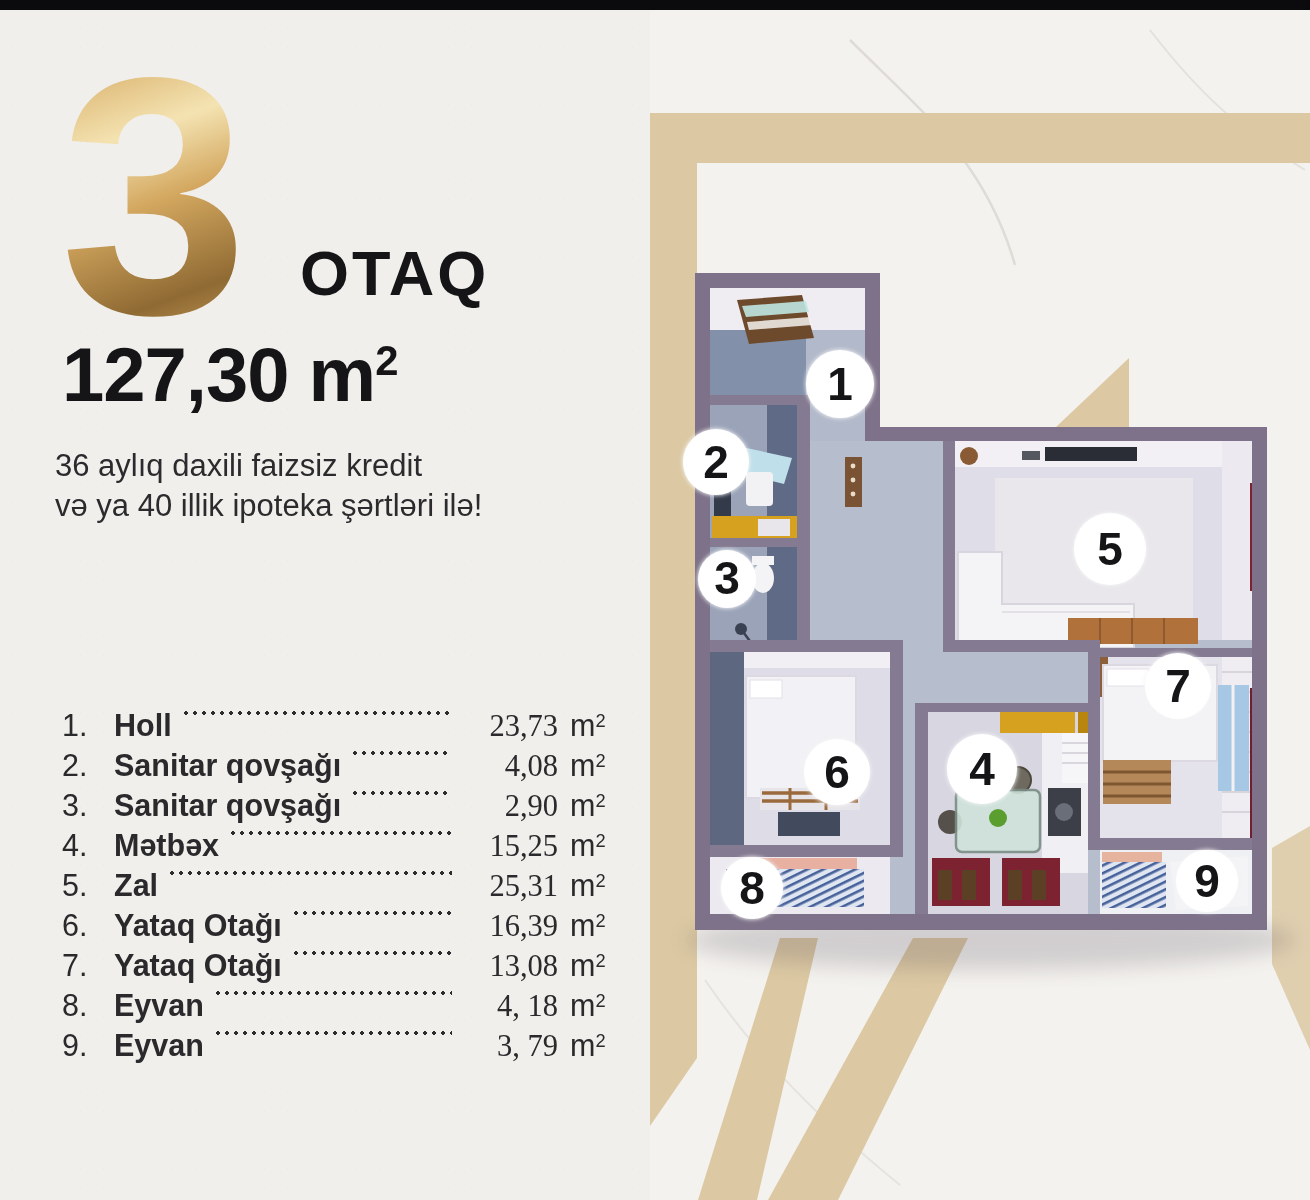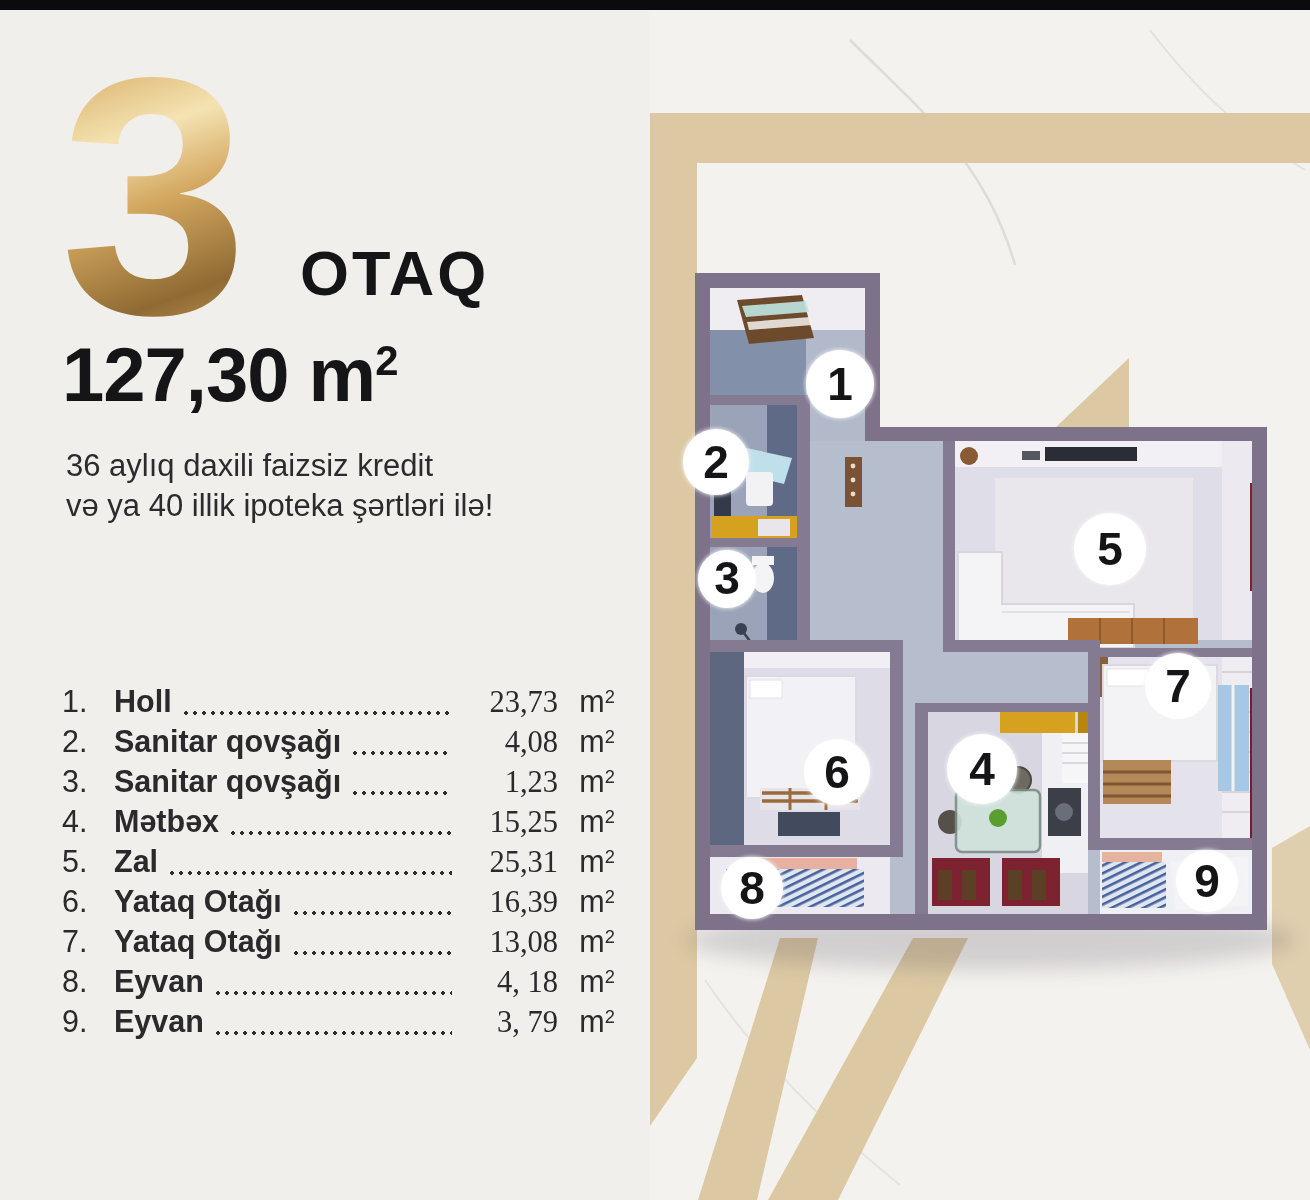--- a/index.html
+++ b/index.html
@@ -11,31 +11,31 @@
   .topbar{position:absolute;left:0;top:0;width:1310px;height:10px;background:#0b0b0d;z-index:6;}
   .left{position:absolute;left:0;top:0;width:650px;height:1200px;z-index:3;}
   .hero-row{position:absolute;left:60px;top:58px;display:flex;align-items:flex-end;}
   .big3{font-size:338px;line-height:.82;font-weight:800;letter-spacing:-6px;
         background:linear-gradient(160deg,#d9b06a 4%,#f4e3b2 30%,#d3a75f 52%,#8f6a33 82%,#c39a55 100%);
         -webkit-background-clip:text;background-clip:text;color:transparent;
         text-shadow:none;}
   .otaq{font-size:63px;font-weight:800;letter-spacing:3px;margin:0 16px 26px 58px;color:#151517;}
   .total{position:absolute;left:62px;top:331px;font-size:76px;font-weight:800;letter-spacing:-1px;color:#151517;}
   .total sup{font-size:.55em;vertical-align:26px;font-weight:800;}
-  .credit{position:absolute;left:66px;top:446px;font-size:31px;line-height:40px;color:#2b2b2d;}
+  .credit{position:absolute;left:55px;top:446px;font-size:31px;line-height:40px;color:#2b2b2d;}
   .plan-title{position:absolute;left:60px;top:566px;font-size:59px;font-weight:800;color:#151517;letter-spacing:0;}
   .room-list{position:absolute;left:62px;top:684px;width:562px;font-size:30.5px;color:#2a2a2c;}
   .room-row{display:flex;align-items:baseline;height:40px;}
   .rr-num{width:52px;flex:0 0 auto;}
   .rr-name{flex:0 0 auto;white-space:nowrap;font-weight:bold;}
   .rr-leader{flex:1 1 auto;height:4px;align-self:flex-end;margin:0 10px 9px 12px;
      background-image:radial-gradient(circle at 2px 2px,#2c2c2e 1.6px,transparent 2px);
      background-size:9px 4px;background-repeat:repeat-x;background-position:left bottom;}
   .rr-val{flex:0 0 auto;width:96px;text-align:right;font-family:Liberation Serif, serif;}
-  .rr-unit{flex:0 0 auto;width:54px;text-align:center;padding-left:12px;}
+  .rr-unit{flex:0 0 auto;width:54px;text-align:left;padding-left:12px;margin-top:24px;}
   .rr-unit sup{font-size:.6em;vertical-align:9px;}
   .right{position:absolute;left:650px;top:0;width:660px;height:1200px;z-index:2;}
   svg text{font-family:"Liberation Sans",sans-serif;}
 </style>
 </head>
 <body>
 
 <div class="canvas">
   <div class="topbar"></div>
 
@@ -65,21 +65,21 @@
           <span class="rr-num">2.</span>
           <span class="rr-name">Sanitar qovşağı</span>
           <span class="rr-leader"></span>
           <span class="rr-val">4,08</span>
           <span class="rr-unit"><span>m</span><sup>2</sup></span>
         </div>
       <div class="room-row">
           <span class="rr-num">3.</span>
           <span class="rr-name">Sanitar qovşağı</span>
           <span class="rr-leader"></span>
-          <span class="rr-val">1,23</span>
+          <span class="rr-val">2,90</span>
           <span class="rr-unit"><span>m</span><sup>2</sup></span>
         </div>
       <div class="room-row">
           <span class="rr-num">4.</span>
           <span class="rr-name">Mətbəx</span>
           <span class="rr-leader"></span>
           <span class="rr-val">15,25</span>
           <span class="rr-unit"><span>m</span><sup>2</sup></span>
         </div>
       <div class="room-row">

